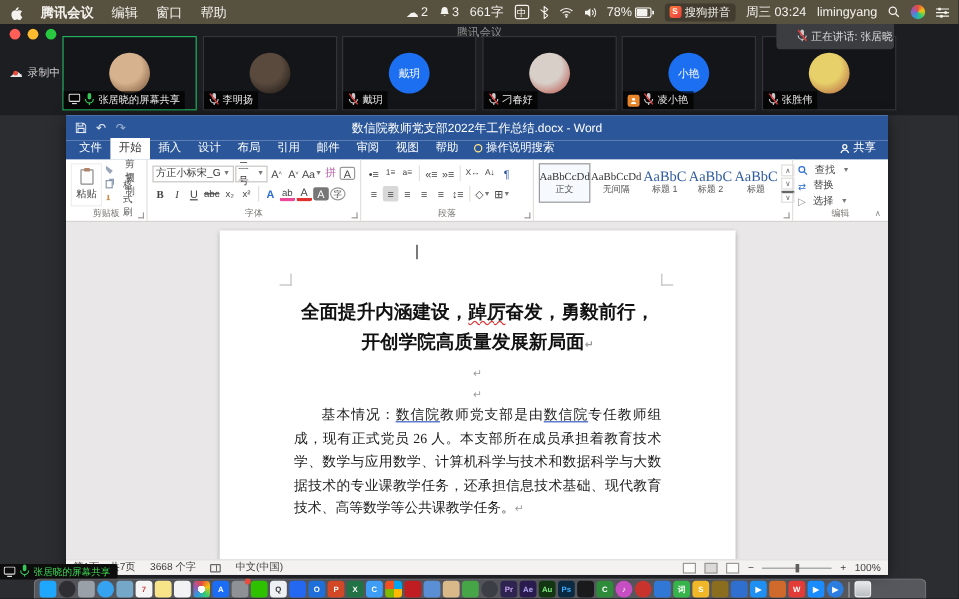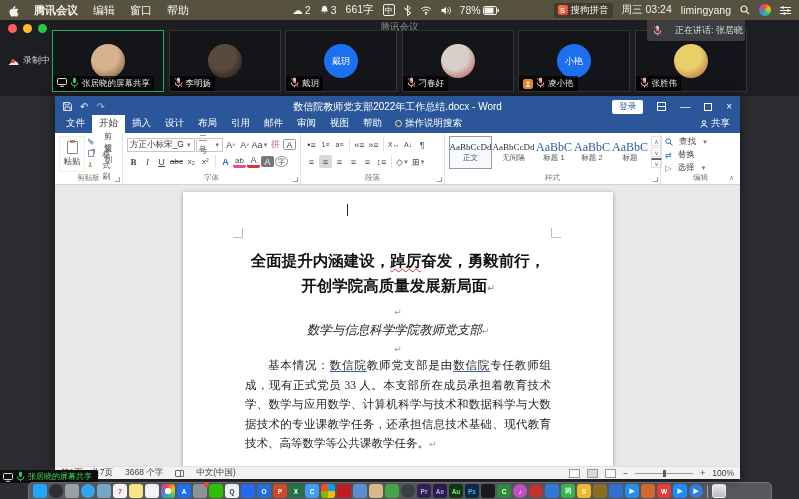--- a/index.html
+++ b/index.html
@@ -9,21 +9,21 @@
   
   .menubar{position:absolute;left:0;top:0;width:799px;height:20px;background:#57513f;
            display:flex;align-items:center;color:#f4f2ee;font-size:11px;padding:0 8px;}
   .menubar .mleft{display:flex;align-items:center;gap:15px;}
   .menubar .appname{font-weight:bold;}
   .menubar .mright{margin-left:auto;display:flex;align-items:center;gap:9px;font-size:10.5px;}
   .mbi{display:inline-flex;align-items:center;gap:2px;}
   .imebox{width:12px;height:12px;border:1px solid #f4f2ee;border-radius:2px;font-size:8px;
           display:inline-flex;align-items:center;justify-content:center;}
   .sogou{display:inline-flex;align-items:center;gap:3px;background:rgba(0,0,0,.25);
-         border-radius:3px;padding:1px 4px;font-size:9.5px;margin-left:46px;}
+         border-radius:3px;padding:1px 4px;font-size:9.5px;}
   .sogou .slogo{width:10px;height:10px;border-radius:2px;background:linear-gradient(135deg,#ff7a3c,#e83c3c);
          color:#fff;font-size:7px;font-weight:bold;display:inline-flex;align-items:center;justify-content:center;}
   .globe{width:12px;height:12px;border-radius:50%;
          background:conic-gradient(#e74c3c,#f1c40f,#2ecc71,#3498db,#9b59b6,#e74c3c);}
   .battery{display:inline-flex;align-items:center;gap:2px;}
   
   .meeting{position:absolute;left:0;top:20px;width:799px;height:479px;background:#2b2d31;}
   .meeting-top{position:absolute;left:0;top:0;width:100%;height:76px;background:#1d1e21;}
   .mwin-title{position:absolute;left:0;top:1px;width:100%;text-align:center;
               font-size:9.5px;color:#8d8d8d;}
@@ -37,21 +37,21 @@
          border:1px solid #34353a;display:flex;align-items:center;justify-content:center;}
   .thumb.active{border:1.5px solid #23b161;}
   .avatar{width:34px;height:34px;border-radius:50%;display:flex;align-items:center;
           justify-content:center;color:#fff;font-size:9px;letter-spacing:0;}
   .plabel{position:absolute;left:0;bottom:0;display:flex;align-items:center;gap:3px;
           background:rgba(0,0,0,.7);color:#e8e8e8;font-size:8.5px;padding:1px 4px;max-width:108px;
           white-space:nowrap;overflow:hidden;}
   .hand-badge{width:10px;height:10px;background:#e8862c;border-radius:2px;display:inline-flex;
           align-items:center;justify-content:center;}
   .toast{position:absolute;left:647px;top:0;width:98px;height:21px;background:#3c3d40;
-         border-radius:0 0 3px 3px;display:flex;align-items:center;gap:13px;padding:0 6px;z-index:30;}
+         border-radius:0 0 3px 3px;display:flex;align-items:center;gap:3px;padding:0 17px;z-index:30;}
   .toast .txt{color:#dcdcdc;font-size:9px;white-space:nowrap;}
   .toast .logo{margin-left:auto;width:14px;height:9px;
          background:linear-gradient(90deg,#55565a 0 45%,#616266 45% 100%);border-radius:2px;opacity:.8;}
   
   .word{position:absolute;left:55px;top:76px;width:685px;height:383px;background:#fff;
         box-shadow:0 3px 12px rgba(0,0,0,.5);font-family:"Liberation Sans",sans-serif;}
   .wtitle{position:absolute;left:0;top:0;width:100%;height:21px;background:#2b579a;color:#fff;
           display:flex;align-items:center;font-size:10px;padding:0 8px;}
   .qat{display:flex;gap:8px;align-items:center;font-size:10px;color:#e8edf5;}
   .wtitle .tname{position:absolute;left:0;right:0;text-align:center;font-size:10px;pointer-events:none;}
@@ -323,27 +323,20 @@
     <div class="word">
       <div class="wtitle">
         <div class="qat">
           <svg width="9" height="9" viewBox="0 0 9 9">
               <path d="M0.5 0.5 h6 l2 2 v6 h-8 z M2 0.5 v2.5 h4 V0.5 M2 8.5 V5 h5 v3.5" fill="none" stroke="#e8edf5" stroke-width="0.9"></path>
             </svg>
           <span>↶</span>
           <span style="opacity:.6">↷</span>
         </div>
         <span class="tname">数信院教师党支部2022年工作总结.docx - Word</span>
-        <div class="wctrl">
-          <span class="login">登录</span>
-          <span class="wgrid"></span>
-          <span class="wmin">—</span>
-          <span class="wbox"></span>
-          <span class="wx">×</span>
-        </div>
       </div>
 
       <div class="tabs">
         <span id="tabrow" style="display:flex;align-items:flex-end;">
             <span class="tab">文件</span>
             <span class="tab active">开始</span>
             <span class="tab">插入</span>
             <span class="tab">设计</span>
             <span class="tab">布局</span>
             <span class="tab">引用</span>
@@ -457,21 +450,21 @@
             <span class="rbtn">↕≡</span>
             <span class="sep"></span>
             <span class="rbtn">◇<span class="dd">▼</span></span>
             <span class="rbtn">⊞<span class="dd">▼</span></span>
           </div>
           <span class="rlabel">段落</span>
           <span class="rlaunch"></span>
         </div>
 
         <div class="rgroup" style="width:216px;">
-          <div style="display:flex;align-items:flex-start;" id="stylerow">
+          <div style="display:flex;align-items:flex-end;" id="stylerow">
               <div class="stylecard selected">
                 <div class="pv">AaBbCcDd</div>
                 <div class="nm">正文</div>
               </div>
               <div class="stylecard">
                 <div class="pv">AaBbCcDd</div>
                 <div class="nm">无间隔</div>
               </div>
               <div class="stylecard">
                 <div class="pv big">AaBbC</div>
@@ -484,21 +477,20 @@
               <div class="stylecard">
                 <div class="pv big">AaBbC</div>
                 <div class="nm">标题</div>
               </div>
               <div class="stylearrows">
                 <span>∧</span>
                 <span>∨</span>
                 <span style="border-top: 2px solid rgb(102, 102, 102);">∨</span>
               </div>
             </div>
-          <span class="rlabel">样式</span>
           <span class="rlaunch"></span>
         </div>
 
         <div class="rgroup" style="width:79px;border-right:none;">
           <div class="editcol">
             <span class="it">
               <svg width="8" height="8" viewBox="0 0 8 8">
                   <circle cx="3.2" cy="3.2" r="2.4" fill="none" stroke="#2b6cd4"></circle>
                   <line x1="5" y1="5" x2="7.5" y2="7.5" stroke="#2b6cd4"></line>
                 </svg>
@@ -521,23 +513,22 @@
       </div>
 
       <div class="docarea">
         <div class="page">
           <span class="cursor"></span>
           <span class="crop l"></span>
           <span class="crop r"></span>
           <div class="dtitle"><span id="dtitle1"><span>全面提升内涵建设，</span><span class="squig">踔厉</span><span>奋发，勇毅前行，</span></span><br>
             <span>开创学院高质量发展新局面</span><span class="ret">↵</span></div>
           <div class="centerline"><span class="ret">↵</span></div>
-          <div class="dsub"><span>数学与信息科学学院教师党支部</span><span class="ret">↵</span></div>
           <div class="centerline" style="line-height:14px;"><span class="ret">↵</span></div>
-          <p class="dbody"><span id="dpara1"><span>基本情况：</span><span class=" u">数信院</span><span>教师党支部是由</span><span class=" u">数信院</span><span>专任教师组成，现有正式党员 33 人。本支部所在成员承担着教育技术学、数学与应用数学、计算机科学与技术和数据科学与大数据技术的专业课教学任务，还承担信息技术基础、现代教育技术、高等数学等公共课教学任务。</span></span><span class="ret">↵</span></p>
+          <p class="dbody"><span id="dpara1"><span>基本情况：</span><span class=" u">数信院</span><span>教师党支部是由</span><span class=" u">数信院</span><span>专任教师组成，现有正式党员 26 人。本支部所在成员承担着教育技术学、数学与应用数学、计算机科学与技术和数据科学与大数据技术的专业课教学任务，还承担信息技术基础、现代教育技术、高等数学等公共课教学任务。</span></span><span class="ret">↵</span></p>
         </div>
       </div>
 
       <div class="wstatus">
         <span>第1页，共7页</span>
         <span>3668 个字</span>
         <span class="book"></span>
         <span>中文(中国)</span>
         <span class="wsright">
           <span class="vico"></span>

